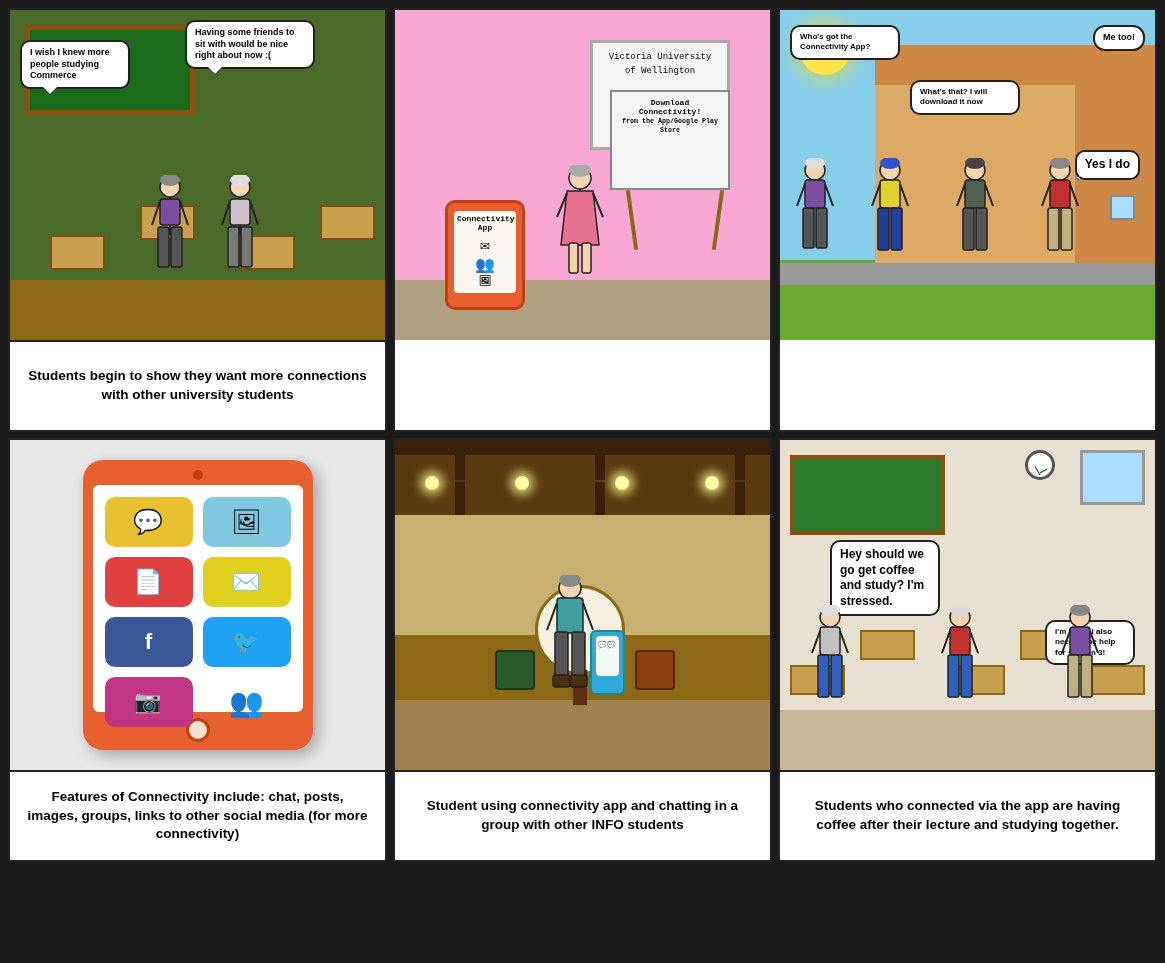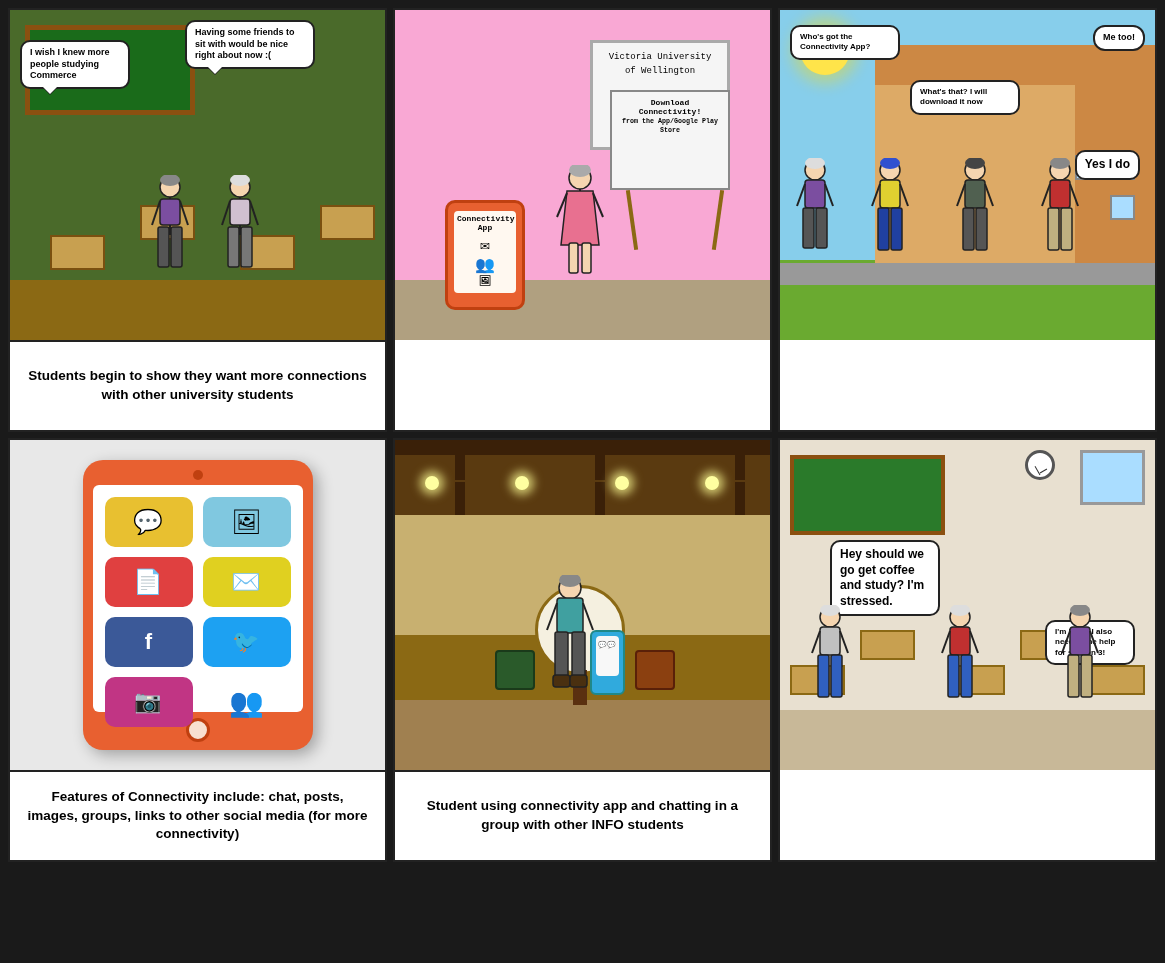--- a/index.html
+++ b/index.html
@@ -432,15 +432,18 @@
       <svg style="position:absolute;bottom:55px;left:280px;" width="40" height="110" viewBox="0 0 40 110">
         <circle cx="20" cy="12" r="10" fill="#f5d5b0" stroke="#222" stroke-width="1.5"></circle>
         <ellipse cx="20" cy="5" rx="10" ry="6" fill="#888"></ellipse>
         <rect x="10" y="22" width="20" height="28" rx="3" fill="#7b4ea0" stroke="#222" stroke-width="1.5"></rect>
         <line x1="10" y1="26" x2="2" y2="48" stroke="#222" stroke-width="2"></line>
         <line x1="30" y1="26" x2="38" y2="48" stroke="#222" stroke-width="2"></line>
         <rect x="8" y="50" width="11" height="42" rx="2" fill="#c0b080" stroke="#222" stroke-width="1.5"></rect>
         <rect x="21" y="50" width="11" height="42" rx="2" fill="#c0b080" stroke="#222" stroke-width="1.5"></rect>
       </svg>
     </div>
+    <div class="panel-caption">
+      <span>Students who connected via the app are having coffee after their lecture and studying together.</span>
+    </div>
   </div>
 
 </div>
 
 </body></html>

